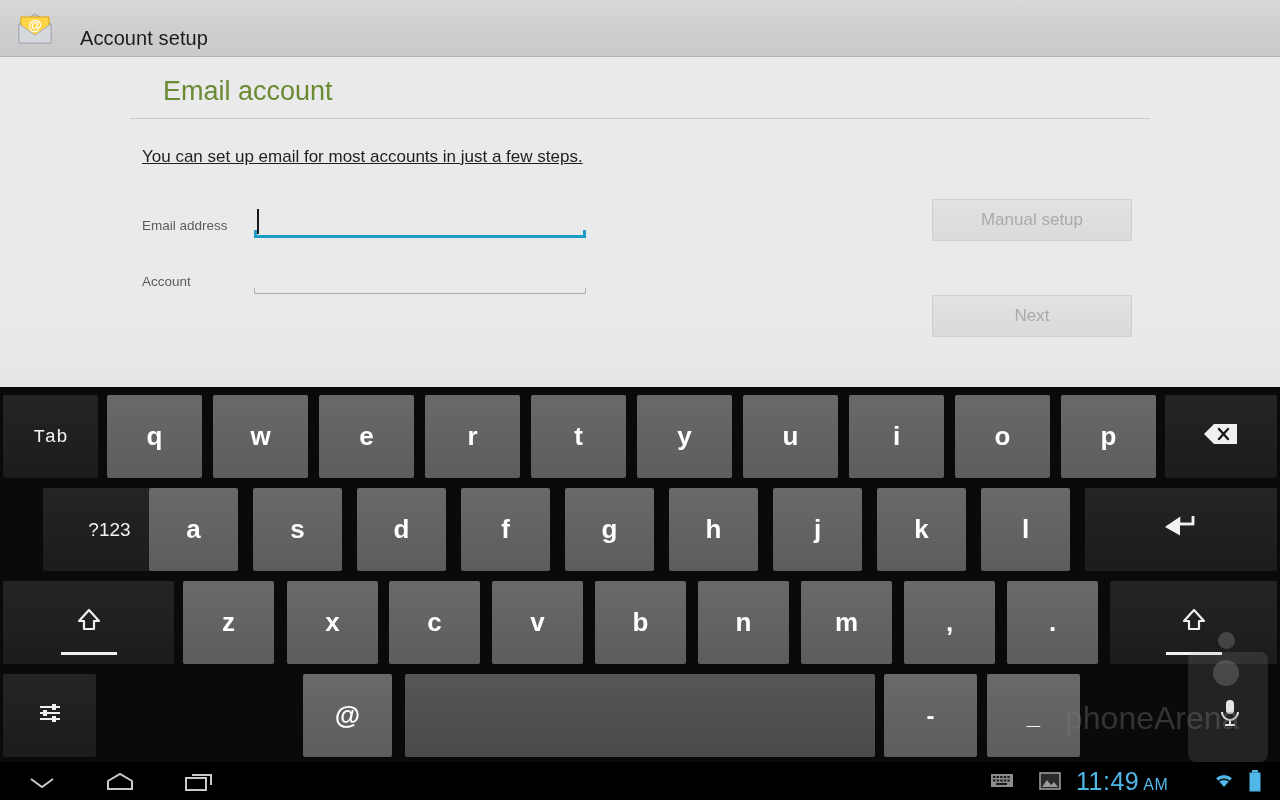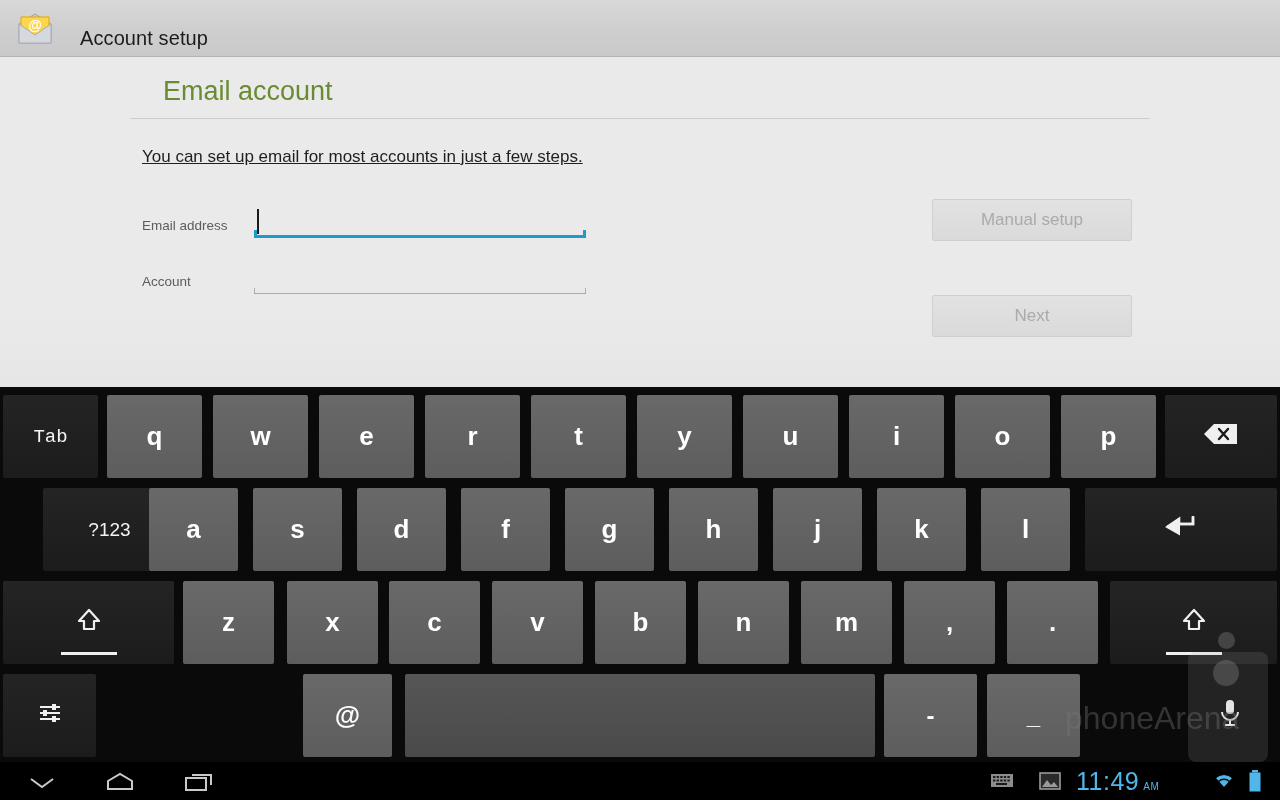--- a/index.html
+++ b/index.html
@@ -115,21 +115,21 @@
   
   .navbar {
     position: absolute; left: 0; top: 762px; width: 1280px; height: 38px;
     background: #000;
   }
   .nav-icon { position: absolute; top: 8px; width: 44px; height: 24px; }
   .sys-icon { position: absolute; top: 9px; }
   .clock {
     position: absolute; color: #51b7e8; font-size: 25px; letter-spacing: .5px;
   }
-  .clock .ampm { font-size: 10px; margin-left: 4px; }
+  .clock .ampm { font-size: 16px; margin-left: 4px; }
 
   
   .watermark {
     position: absolute; left: 1065px; top: 700px;
     font-size: 32px; color: rgba(120,120,120,.38);
     font-family: "Liberation Sans", sans-serif;
     pointer-events: none; white-space: nowrap;
   }
   .wm-dot {
     position: absolute; border-radius: 50%; background: rgba(160,160,160,.30);

